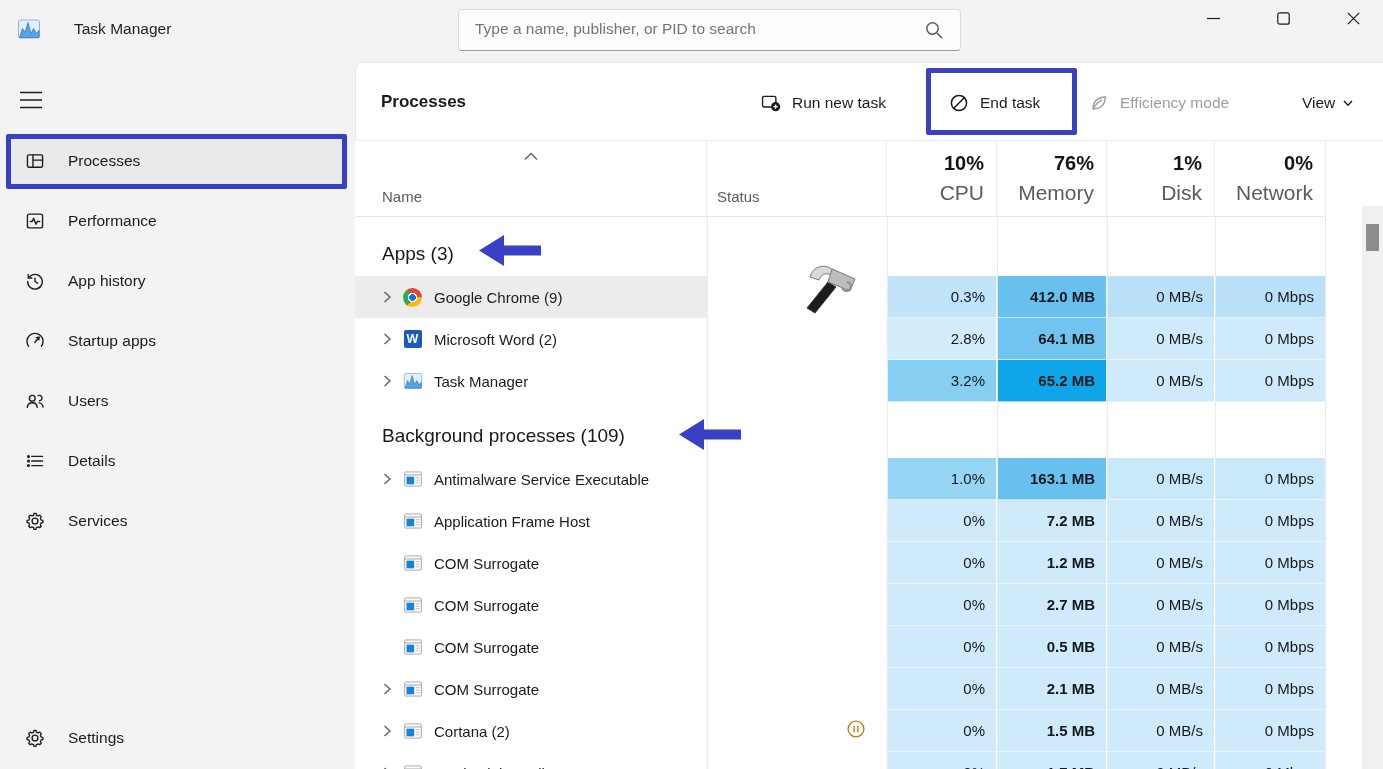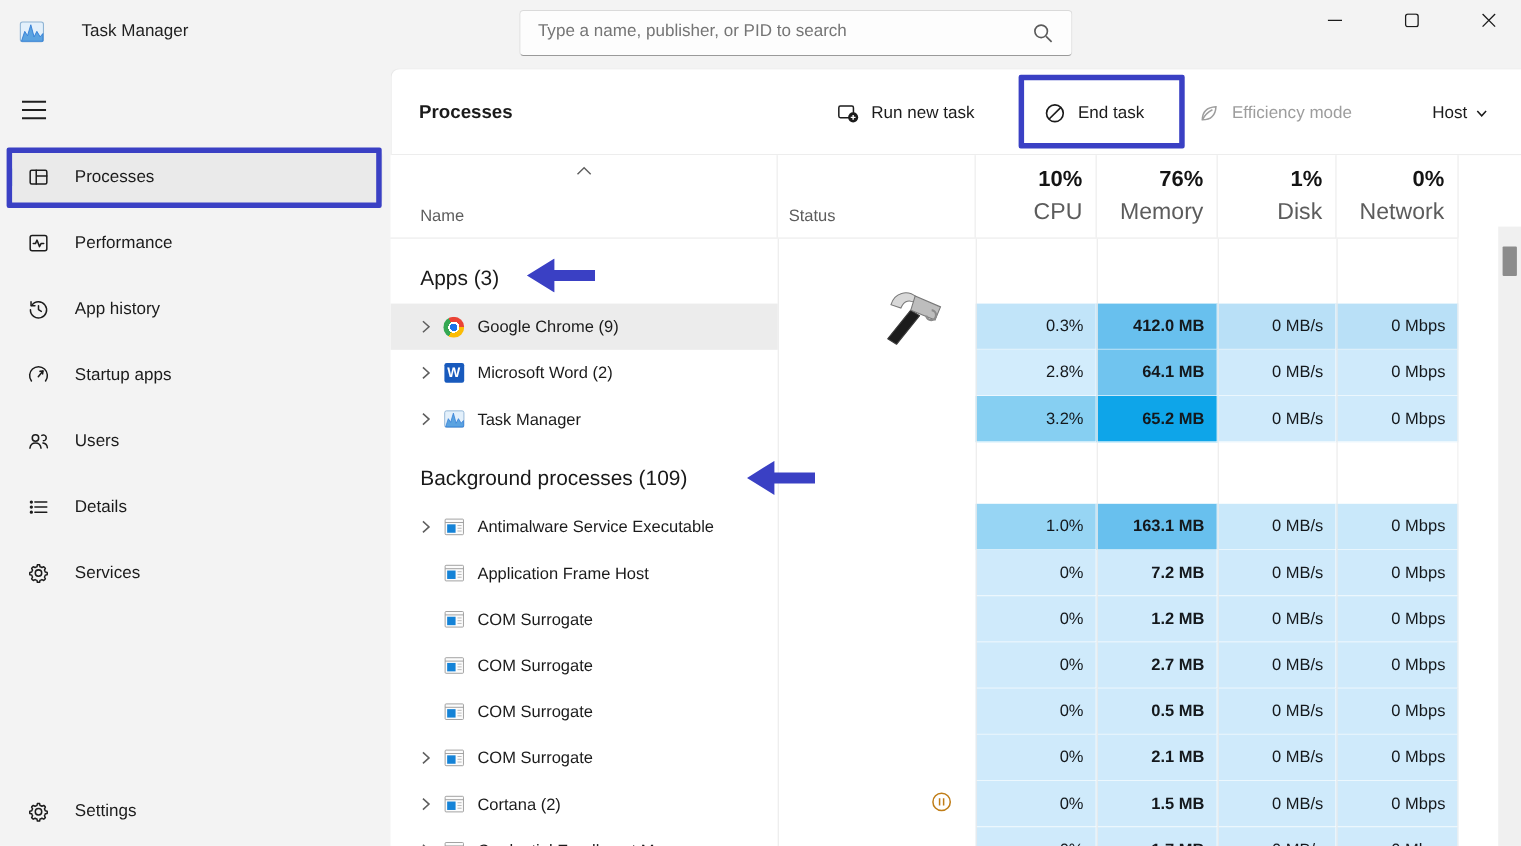--- a/index.html
+++ b/index.html
@@ -4,21 +4,21 @@
 <style>
   :root{ --ann:#3a40c4; --accent:#0067c0; }
   html,body{margin:0;padding:0;}
   body{font-family:"Liberation Sans","DejaVu Sans",sans-serif; background:#fff;}
   #app{position:relative;width:1383px;height:769px;background:#f3f3f3;overflow:hidden;
        color:#1b1b1b;-webkit-font-smoothing:antialiased;}
 
   
   #app-icon{position:absolute;left:17px;top:17px;width:24px;height:24px;}
   #app-title{position:absolute;left:74px;top:20px;font-size:15.5px;color:#1f1f1f;}
-  #search-box{position:absolute;left:472px;top:9px;width:503px;height:42px;background:#fdfdfd;
+  #search-box{position:absolute;left:458px;top:9px;width:503px;height:42px;background:#fdfdfd;
       border:1px solid #dadada;border-bottom:1px solid #9a9a9a;border-radius:4px;box-sizing:border-box;}
   #search-box input{width:420px;height:38px;border:none;outline:none;background:transparent;
       padding:0 0 0 16px;font-family:inherit;font-size:15.5px;color:#5f5f5f;}
   #search-icon{position:absolute;right:16px;top:10px;width:20px;height:20px;}
   .win-btn{position:absolute;top:0;width:46px;height:36px;display:flex;align-items:center;justify-content:center;}
   #btn-min{left:1190px;} #btn-max{left:1260px;} #btn-close{left:1330px;}
 
   
   #hamburger{position:absolute;left:16px;top:86px;width:30px;height:28px;display:flex;align-items:center;justify-content:center;}
   #sidebar-nav{position:absolute;left:8px;top:137px;width:340px;}
@@ -232,21 +232,21 @@
     <span>End task</span>
   </div>
   <div class="toolbar-btn" id="btn-eff">
     <svg width="22" height="22" viewBox="0 0 24 24" fill="none" stroke="#9d9d9d" stroke-width="1.5">
         <path d="M5.5 18.5C5.5 10.5 10.5 6 19 5.5c-.5 8.5-5 13-13.5 13z"></path>
         <path d="M5.5 18.5C8 13.5 11.5 10.5 15.5 8.5"></path>
       </svg>
     <span>Efficiency mode</span>
   </div>
   <div class="toolbar-btn" id="btn-view">
-    <span>Host</span>
+    <span>View</span>
     <svg width="12" height="12" viewBox="0 0 12 12" fill="none" stroke="#1b1b1b" stroke-width="1.4">
         <path d="M2 4l4 4.3L10 4"></path>
       </svg>
   </div>
   <div id="toolbar-sep"></div>
 
   <div id="table-header">
     <div class="hcell hname">
       <span class="sortcaret">
         <svg width="16" height="9" viewBox="0 0 16 9" fill="none" stroke="#5f5f5f" stroke-width="1.3">

